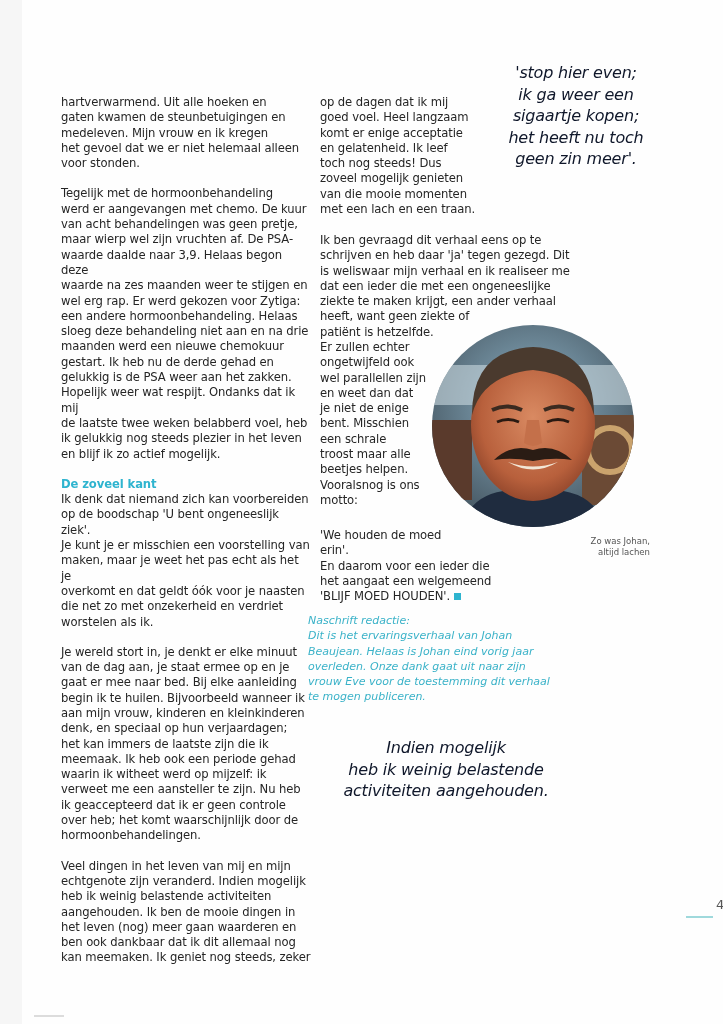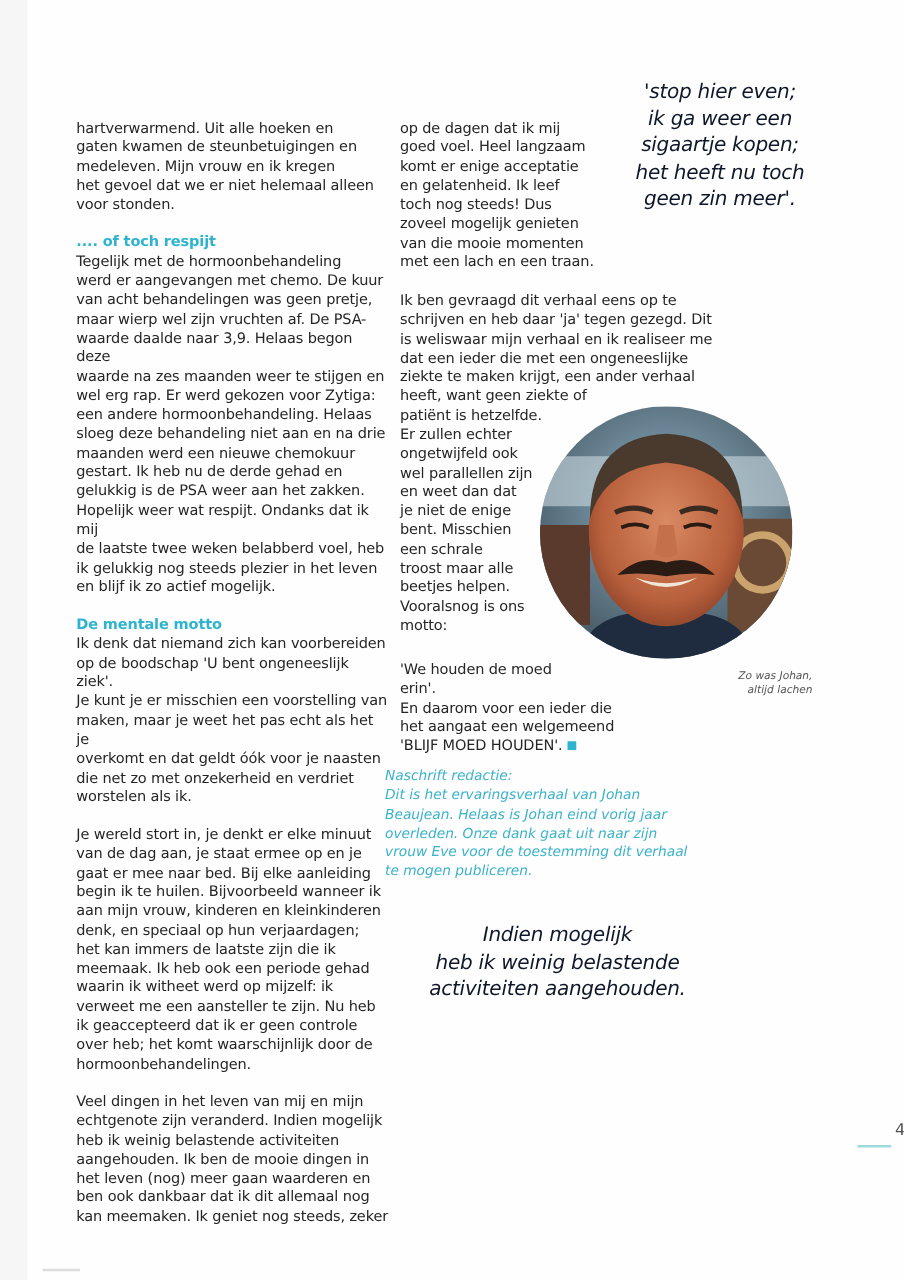--- a/index.html
+++ b/index.html
@@ -51,21 +51,21 @@
       letter-spacing: -0.2px;
     }
     #quote1 { left: 486px; top: 62px; width: 180px; font-size: 16px; line-height: 21.5px; }
     #quote2 { left: 326px; top: 737px; width: 240px; font-size: 16px; line-height: 21.5px; }
     .photo {
       position: absolute; left: 432px; top: 325px; width: 202px; height: 202px;
       border-radius: 50%; overflow: hidden;
     }
     .caption {
       position: absolute; left: 560px; top: 536px; width: 90px;
-      font-style: italic; font-size: 8.5px; line-height: 11px;
+      font-size: 8.5px; line-height: 11px;
       color: #555; text-align: right; white-space: pre-line;
     }
     .postscript {
       position: absolute; left: 308px; top: 613px; width: 260px;
       font-style: italic; font-size: 11px; line-height: 15.3px;
       color: #3ab2c8; white-space: pre-line;
     }
     .page-number {
       position: absolute; left: 684px; top: 897px; width: 30px;
       font-size: 13px; color: #555; margin-left: 32px;
@@ -84,39 +84,38 @@
 <div class="page">
   <div class="edge-left"></div>
 
   <div class="col" id="col1">
     <p>hartverwarmend. Uit alle hoeken en
 gaten kwamen de steunbetuigingen en
 medeleven. Mijn vrouw en ik kregen
 het gevoel dat we er niet helemaal alleen
 voor stonden.</p>
     <div class="gap"></div>
-    <p class="subhead">.... of toch respijt</p>
     <p>Tegelijk met de hormoonbehandeling
 werd er aangevangen met chemo. De kuur
 van acht behandelingen was geen pretje,
 maar wierp wel zijn vruchten af. De PSA-
 waarde daalde naar 3,9. Helaas begon deze
 waarde na zes maanden weer te stijgen en
 wel erg rap. Er werd gekozen voor Zytiga:
 een andere hormoonbehandeling. Helaas
 sloeg deze behandeling niet aan en na drie
 maanden werd een nieuwe chemokuur
 gestart. Ik heb nu de derde gehad en
 gelukkig is de PSA weer aan het zakken.
 Hopelijk weer wat respijt. Ondanks dat ik mij
 de laatste twee weken belabberd voel, heb
 ik gelukkig nog steeds plezier in het leven
 en blijf ik zo actief mogelijk.</p>
     <div class="gap"></div>
-    <p class="subhead">De mentale motto</p>
+    <p class="subhead">De zoveel kant</p>
     <p>Ik denk dat niemand zich kan voorbereiden
 op de boodschap 'U bent ongeneeslijk ziek'.
 Je kunt je er misschien een voorstelling van
 maken, maar je weet het pas echt als het je
 overkomt en dat geldt óók voor je naasten
 die net zo met onzekerheid en verdriet
 worstelen als ik.</p>
     <div class="gap"></div>
     <p>Je wereld stort in, je denkt er elke minuut
 van de dag aan, je staat ermee op en je

